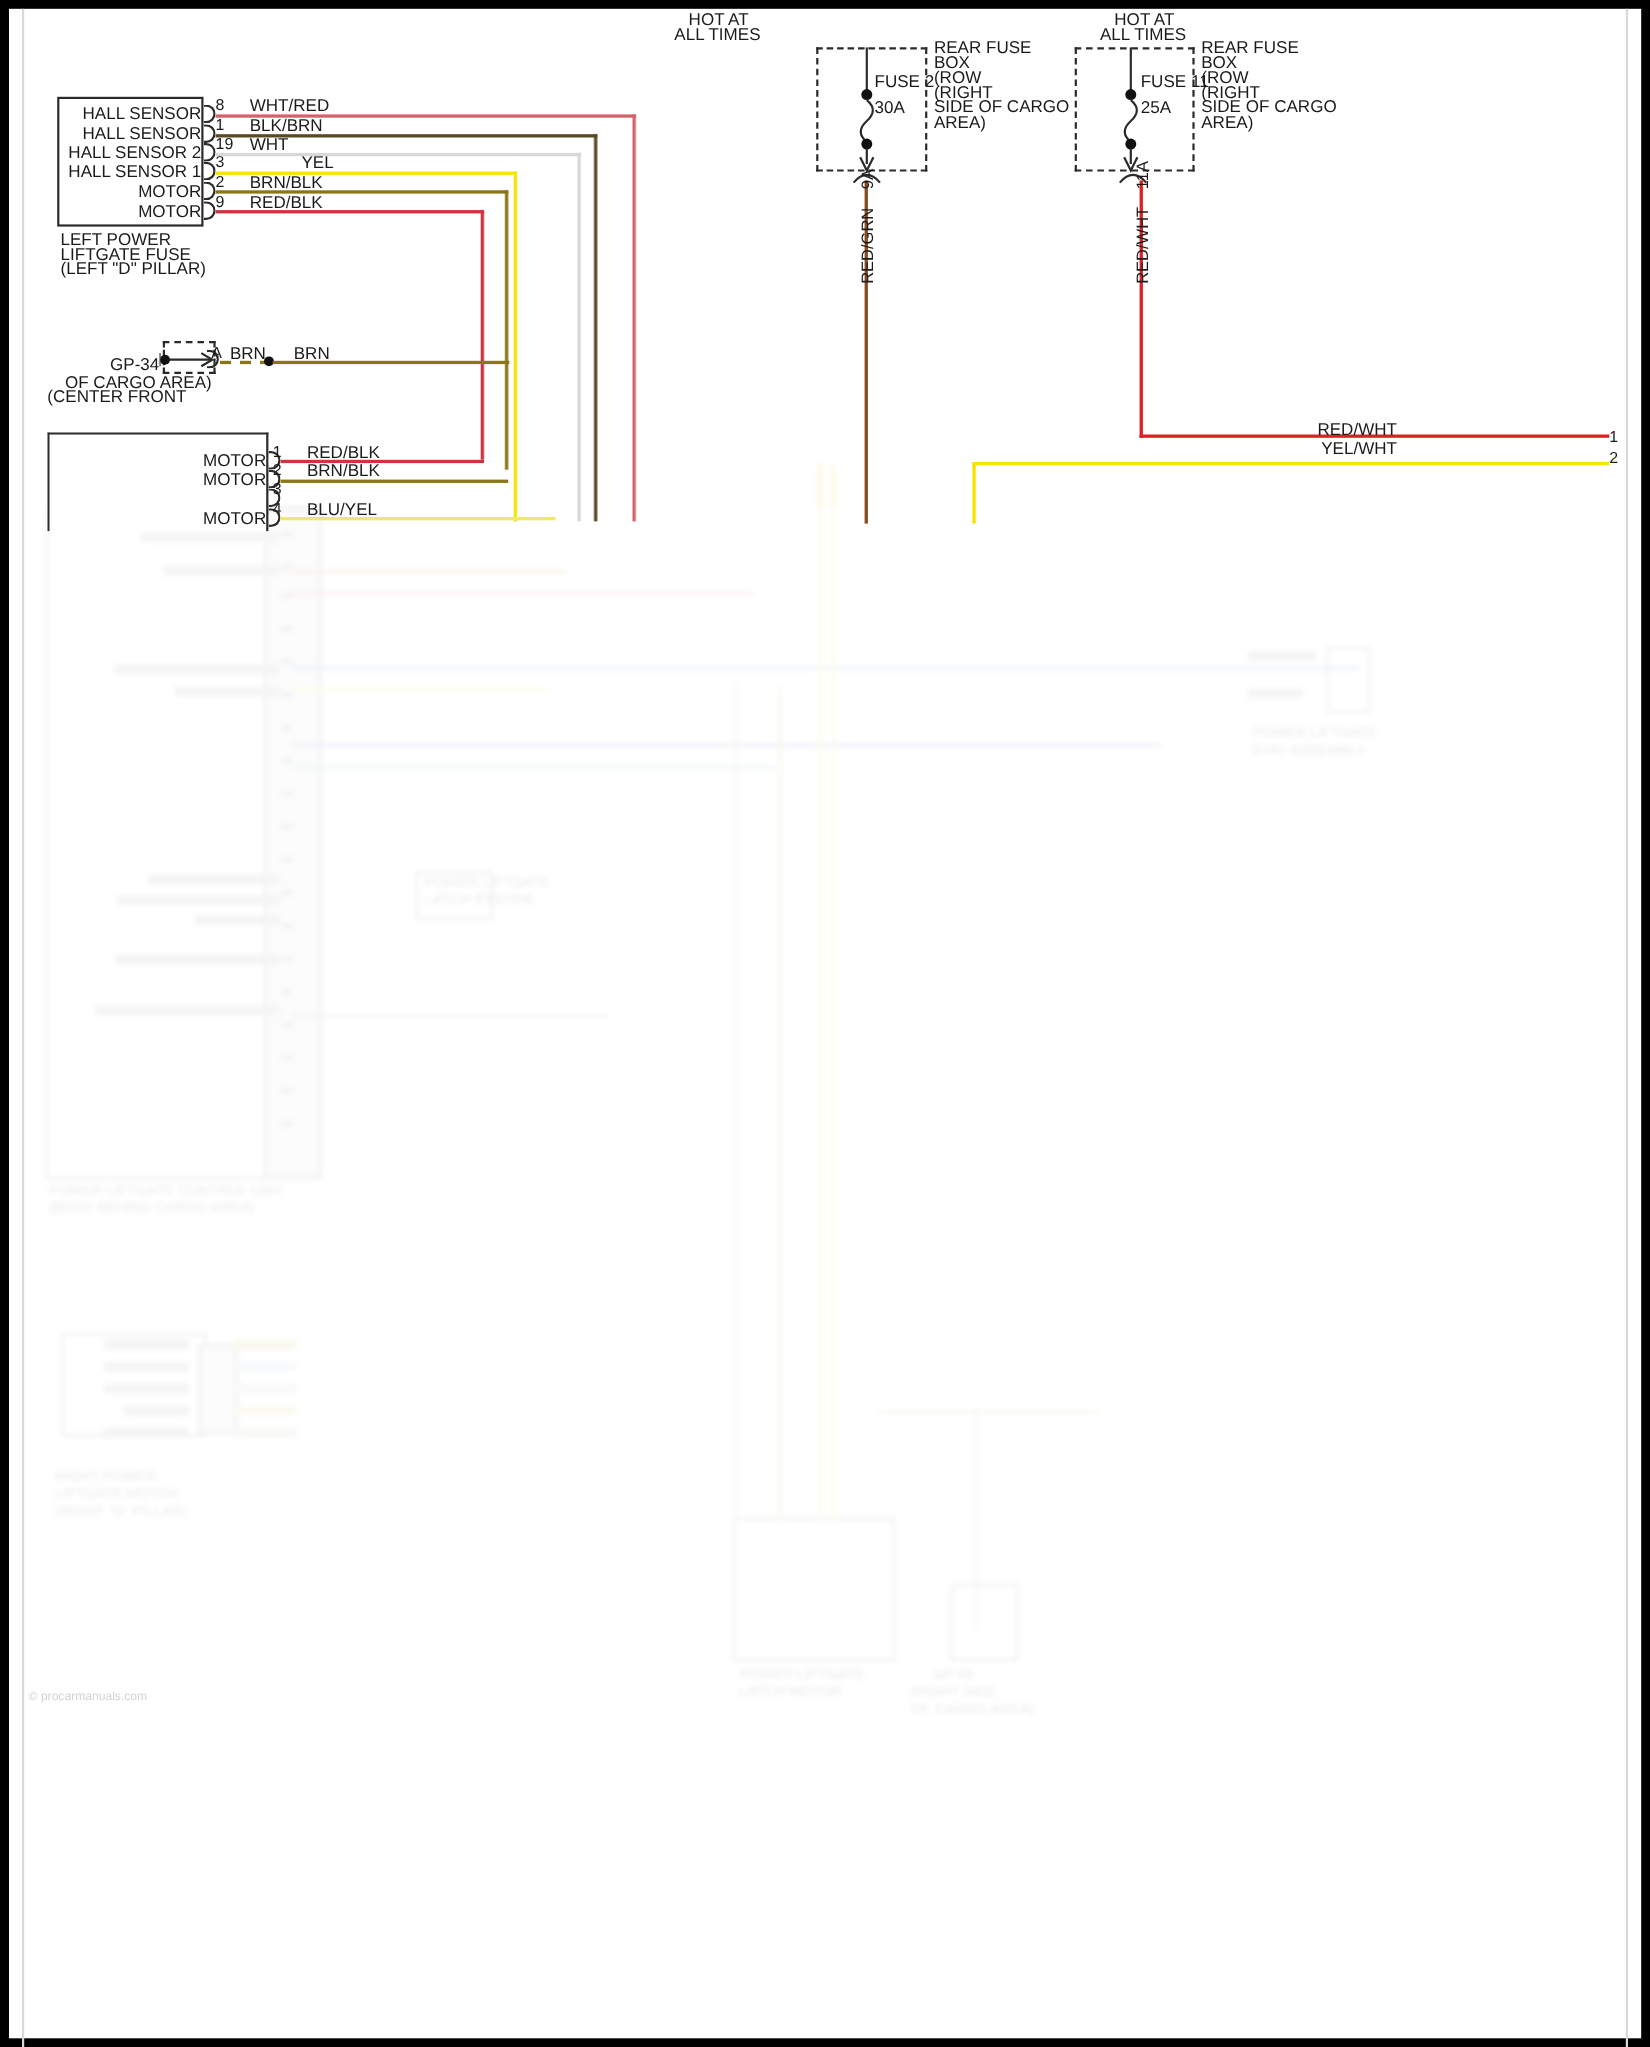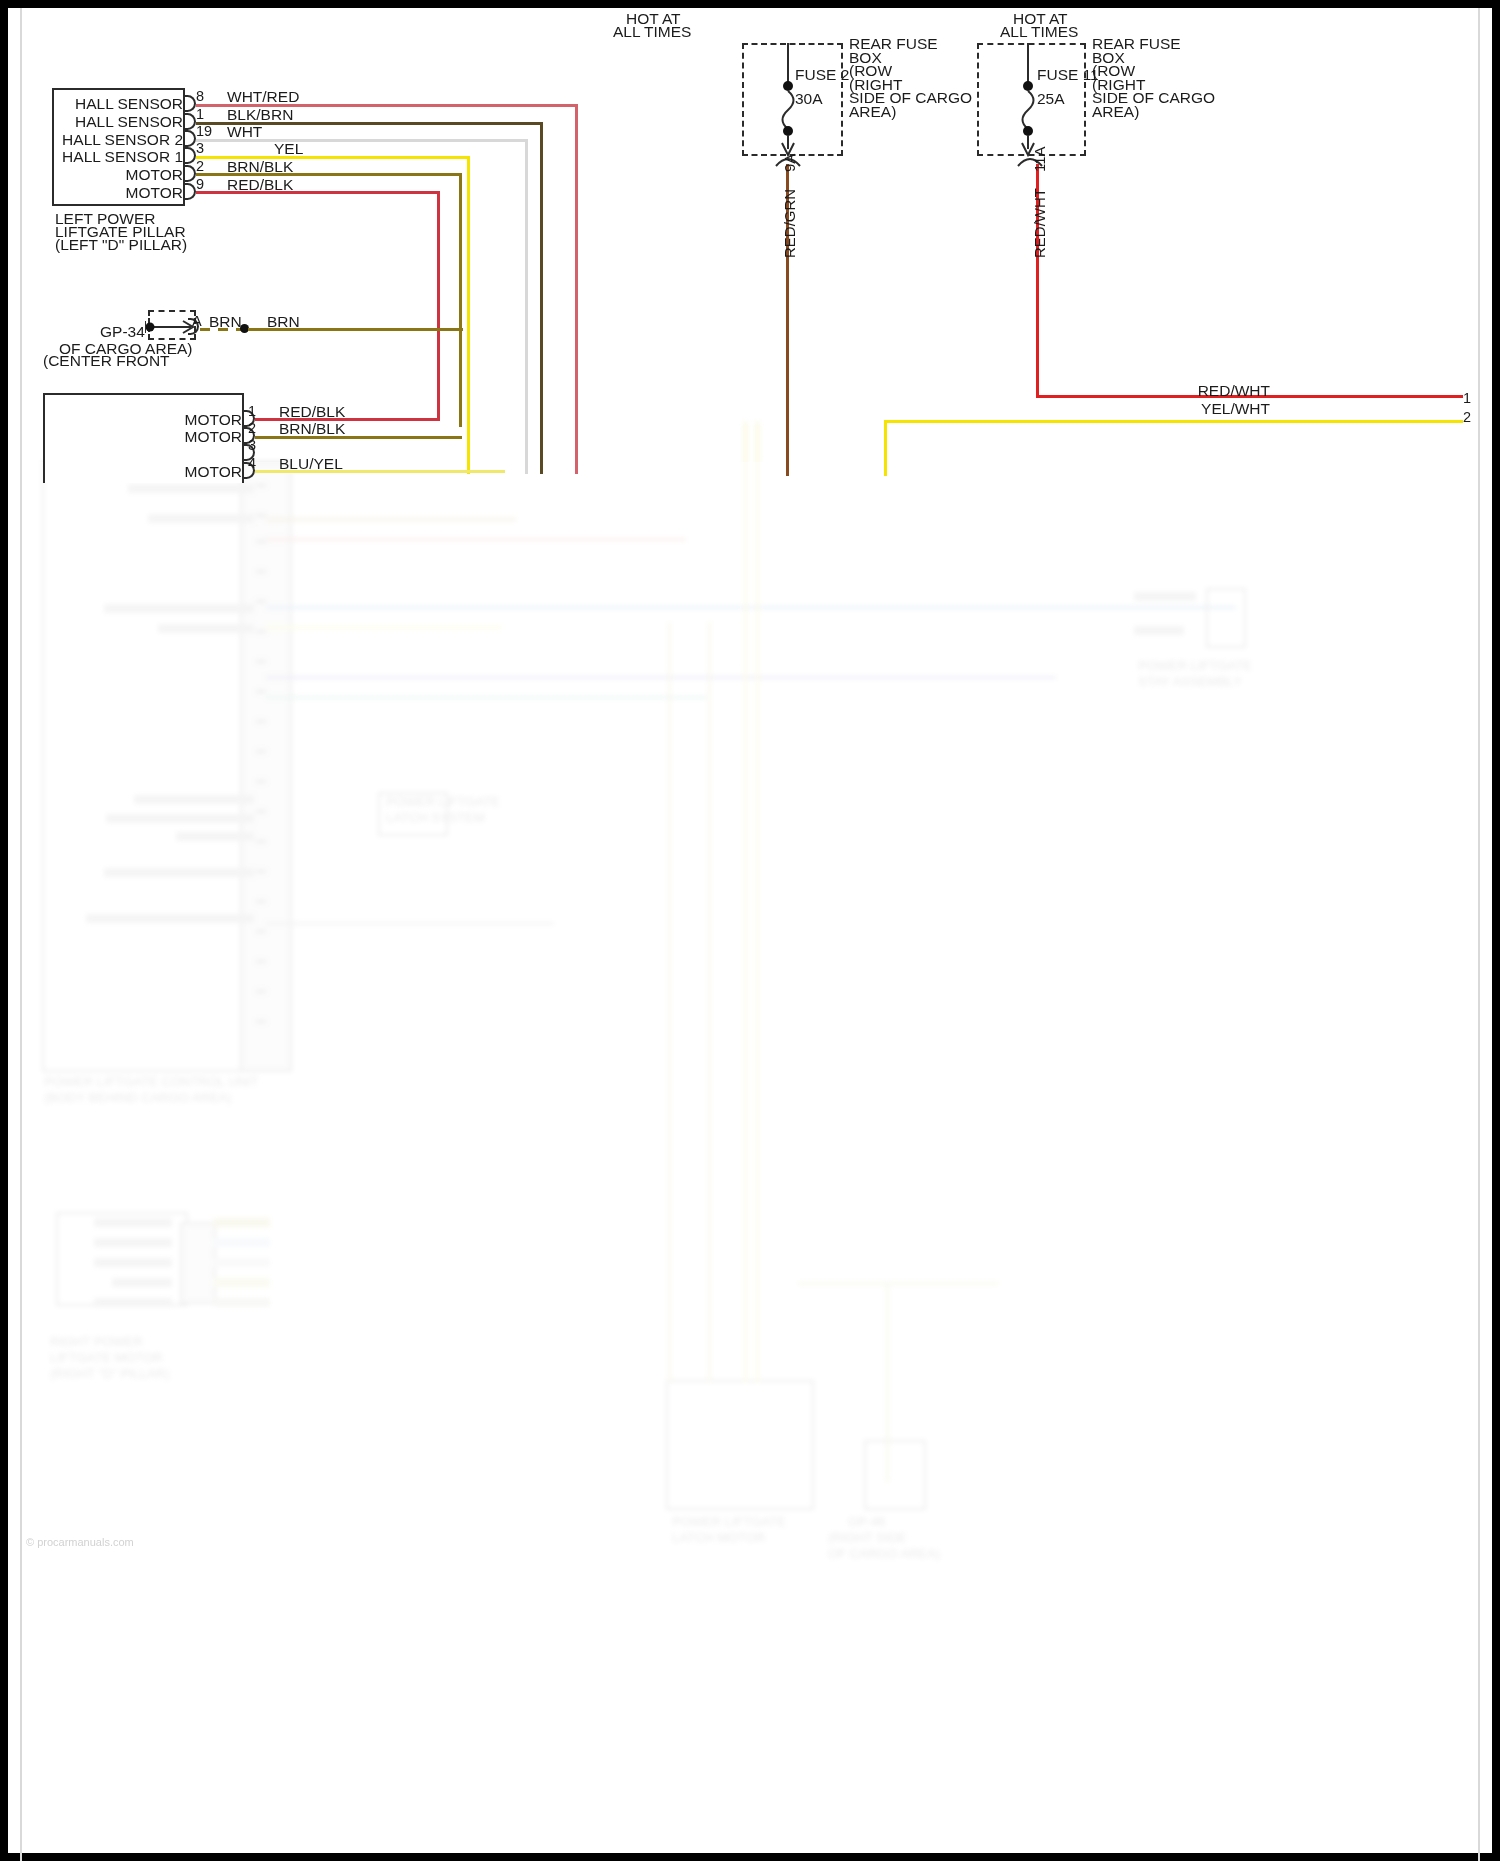--- a/index.html
+++ b/index.html
@@ -186,21 +186,21 @@
   <div class="w wh" style="left:196px;top:156px;width:274px;background:#f5e400;"></div>
   <div class="w wv" style="left:467px;top:156px;height:318px;background:#f5e400;"></div>
 
   <div class="w wh" style="left:196px;top:173px;width:266px;background:#8a7614;"></div>
   <div class="w wv" style="left:459px;top:173px;height:254px;background:#8a7614;"></div>
 
   <div class="w wh" style="left:196px;top:191px;width:244px;background:#cf3340;"></div>
   <div class="w wv" style="left:437px;top:191px;height:227px;background:#cf3340;"></div>
 
   <div class="t" style="left:55px;top:210px;">LEFT POWER</div>
-  <div class="t" style="left:55px;top:223px;">LIFTGATE PILLAR</div>
+  <div class="t" style="left:55px;top:223px;">LIFTGATE FUSE</div>
   <div class="t" style="left:55px;top:236px;">(LEFT "D" PILLAR)</div>
 
   <div class="t" style="left:100px;top:323px;">GP-34</div>
   <div class="t" style="left:43px;top:352px;">(CENTER FRONT</div>
   <div class="t" style="left:43px;top:340px;margin-left:16px;">OF CARGO AREA)</div>
 
   <div class="dbox" style="left:148px;top:310px;width:48px;height:30px;"></div>
 
   <svg style="position:absolute;left:145px;top:318px;" width="58" height="18">
     <line x1="3" y1="9" x2="46" y2="9" stroke="#2b2b2b" stroke-width="2"></line>

